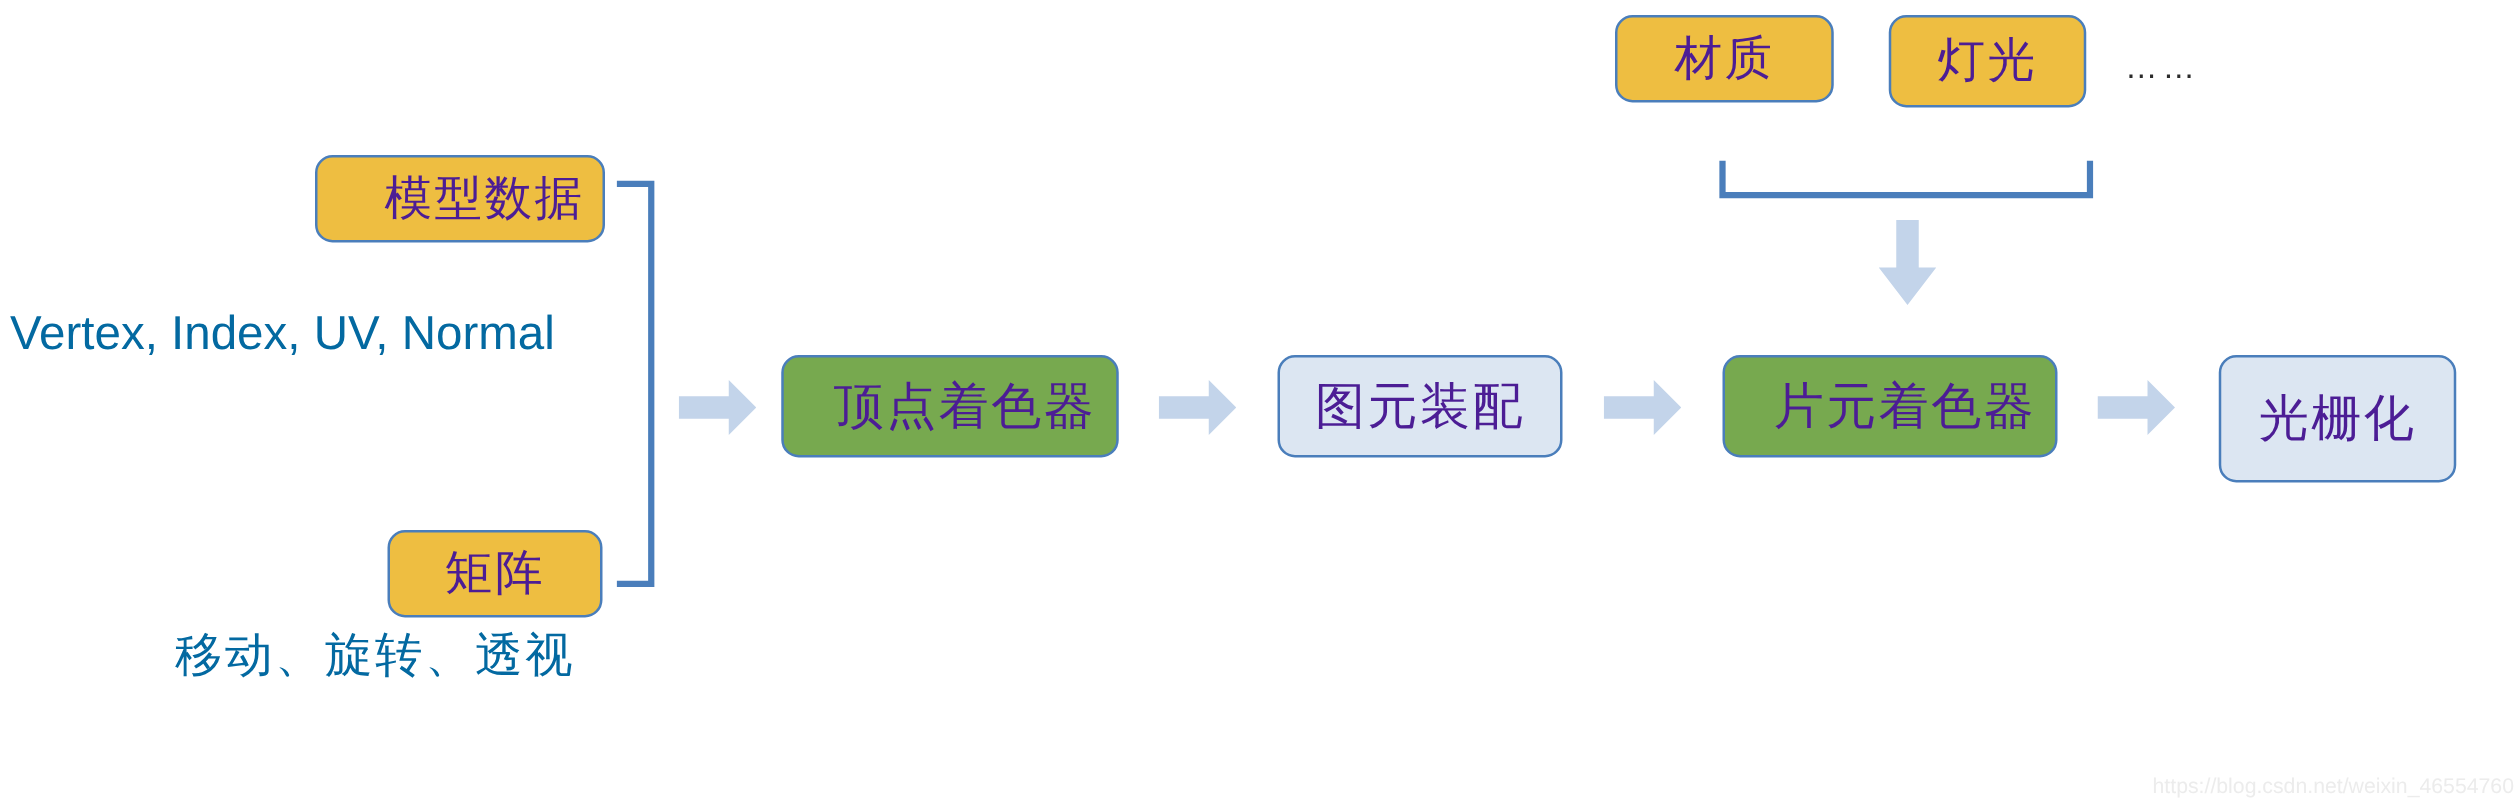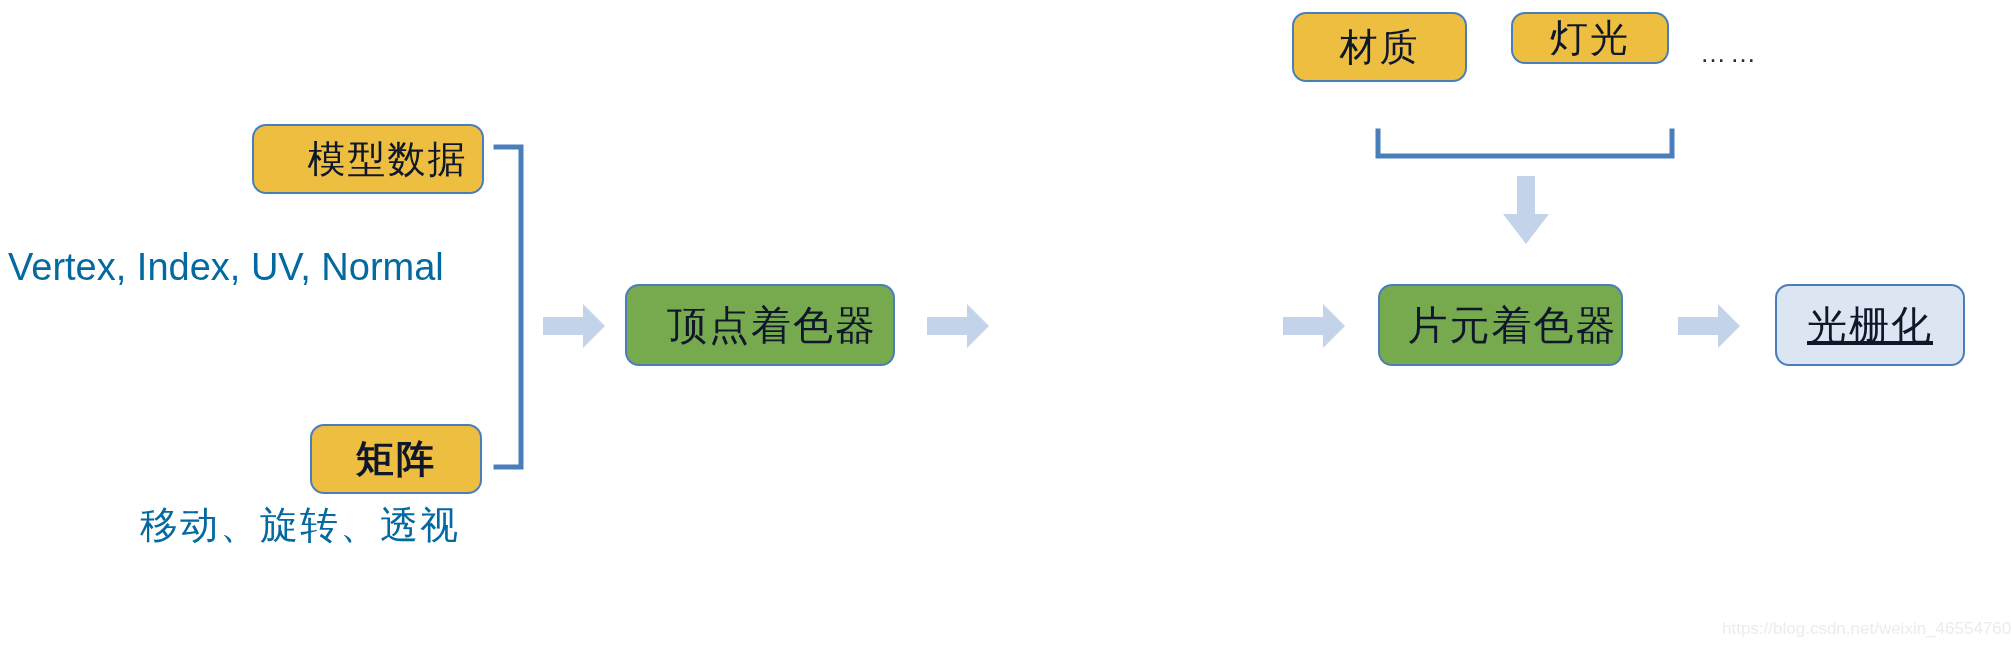--- a/index.html
+++ b/index.html
@@ -20,21 +20,21 @@
 
   
   .node {
     position: absolute;
     box-sizing: border-box;
     border: 2px solid #4a7ebb;
     border-radius: 14px;
     display: flex;
     align-items: center;
     justify-content: center;
-    color: #0f172a;
+    color: #4c1d95;
     font-family: "Liberation Sans", "DejaVu Sans", sans-serif;
     line-height: 1;
     white-space: nowrap;
     letter-spacing: 2px;
   }
   .node.yellow { background: #eebe41; }
   .node.green  { background: #77a94f; padding-left: 24px; }
   .node.pale   { background: #dce6f2; }
 
   
@@ -73,21 +73,21 @@
 </style>
 </head>
 <body>
 
 <div id="canvas">
 
   <div class="node yellow" style="left:1292px; top:12px; width:175px; height:70px; font-size:38px;">
     <span>材质</span>
   </div>
 
-  <div class="node yellow" style="left:1511px; top:12px; width:158px; height:52px; font-size:38px;">
+  <div class="node yellow" style="left:1511px; top:12px; width:158px; height:74px; font-size:38px;">
     <span>灯光</span>
   </div>
 
   <div class="dots" style="left:1700px; top:40px; font-size:26px;">……</div>
 
   <div class="bracket" style="left:1375px; top:128px;">
     <svg width="300" height="34" viewBox="0 0 300 34">
       <path d="M3 3 L3 28 L297 28 L297 3" fill="none" stroke="#4a7ebb" stroke-width="5" stroke-linecap="square" stroke-linejoin="miter"></path>
     </svg>
   </div>
@@ -97,21 +97,21 @@
       <polygon points="14,0 32,0 32,38 46,38 23,68 0,38 14,38" fill="#c3d4ea"></polygon>
     </svg>
   </div>
 
   <div class="node yellow" style="left:252px; top:124px; width:232px; height:70px; font-size:38px;padding-left:39px;">
     <span>模型数据</span>
   </div>
 
   <div class="label" style="left:8px; top:248px; font-size:38px;">Vertex, Index, UV, Normal</div>
 
-  <div class="node yellow" style="left:310px; top:424px; width:172px; height:70px; font-size:38px;font-weight:bold;">
+  <div class="node yellow" style="left:310px; top:424px; width:172px; height:70px; font-size:38px;">
     <span>矩阵</span>
   </div>
 
   <div class="label cjk" style="left:140px; top:506px; font-size:38px;">移动、旋转、透视</div>
 
   <div class="bracket" style="left:492px; top:144px;">
     <svg width="34" height="326" viewBox="0 0 34 326">
       <path d="M4 3 L29 3 L29 323 L4 323" fill="none" stroke="#4a7ebb" stroke-width="5" stroke-linecap="square" stroke-linejoin="miter"></path>
     </svg>
   </div>
@@ -125,36 +125,39 @@
   <div class="node green" style="left:625px; top:284px; width:270px; height:82px; font-size:40px;">
     <span>顶点着色器</span>
   </div>
 
   <div class="arrow-right" style="left:927px; top:304px;">
     <svg width="62" height="44" viewBox="0 0 62 44">
       <polygon points="0,13 40,13 40,0 62,22 40,44 40,31 0,31" fill="#c3d4ea"></polygon>
     </svg>
   </div>
 
+  <div class="node pale" style="left:1022px; top:284px; width:228px; height:82px; font-size:40px;">
+    <span>图元装配</span>
+  </div>
 
   <div class="arrow-right" style="left:1283px; top:304px;">
     <svg width="62" height="44" viewBox="0 0 62 44">
       <polygon points="0,13 40,13 40,0 62,22 40,44 40,31 0,31" fill="#c3d4ea"></polygon>
     </svg>
   </div>
 
-  <div class="node green" style="left:1378px; top:284px; width:245px; height:82px; font-size:40px;text-align:center;">
+  <div class="node green" style="left:1378px; top:284px; width:268px; height:82px; font-size:40px;text-align:center;">
     <span>片元着色器</span>
   </div>
 
   <div class="arrow-right" style="left:1678px; top:304px;">
     <svg width="62" height="44" viewBox="0 0 62 44">
       <polygon points="0,13 40,13 40,0 62,22 40,44 40,31 0,31" fill="#c3d4ea"></polygon>
     </svg>
   </div>
 
-  <div class="node pale" style="left:1775px; top:284px; width:190px; height:82px; font-size:40px;text-decoration:underline;">
+  <div class="node pale" style="left:1775px; top:284px; width:190px; height:102px; font-size:40px;">
     <span>光栅化</span>
   </div>
 
   <div class="watermark" style="left:1722px; top:620px; font-size:17px;">https://blog.csdn.net/weixin_46554760</div>
 
 </div>
 
 </body></html>

